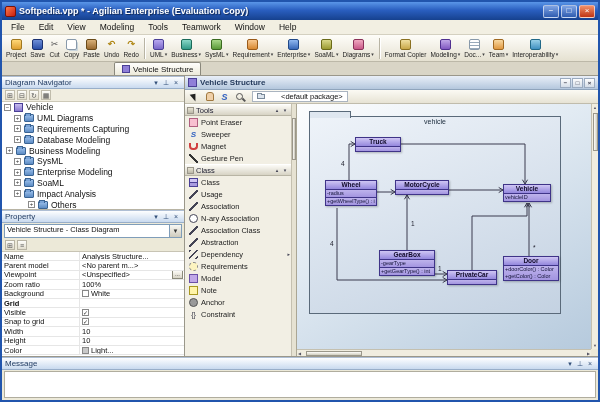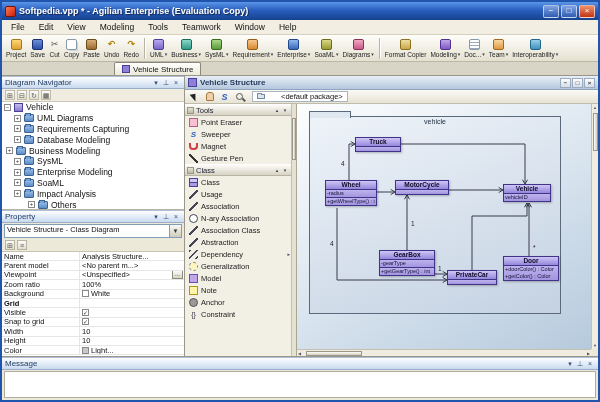--- a/index.html
+++ b/index.html
@@ -509,21 +509,21 @@
               <span class="pico pico-abstraction" data-name="abstraction-icon"></span>
               <span class="pal-lab" data-name="palette-item-label">Abstraction</span>
             </div>
             <div class="pal-item" data-name="palette-item-dependency">
               <span class="pico pico-dependency" data-name="dependency-icon"></span>
               <span class="pal-lab" data-name="palette-item-label">Dependency</span>
               <span class="pal-sub" data-name="submenu-arrow-icon">▸</span>
             </div>
             <div class="pal-item" data-name="palette-item-collaboration">
               <span class="pico pico-collaboration" data-name="collaboration-icon"></span>
-              <span class="pal-lab" data-name="palette-item-label">Generalization</span>
+              <span class="pal-lab" data-name="palette-item-label">Requirements</span>
             </div>
             <div class="pal-item" data-name="palette-item-model">
               <span class="pico pico-model" data-name="model-icon"></span>
               <span class="pal-lab" data-name="palette-item-label">Model</span>
             </div>
             <div class="pal-item" data-name="palette-item-note">
               <span class="pico pico-note" data-name="note-icon"></span>
               <span class="pal-lab" data-name="palette-item-label">Note</span>
             </div>
             <div class="pal-item" data-name="palette-item-anchor">

